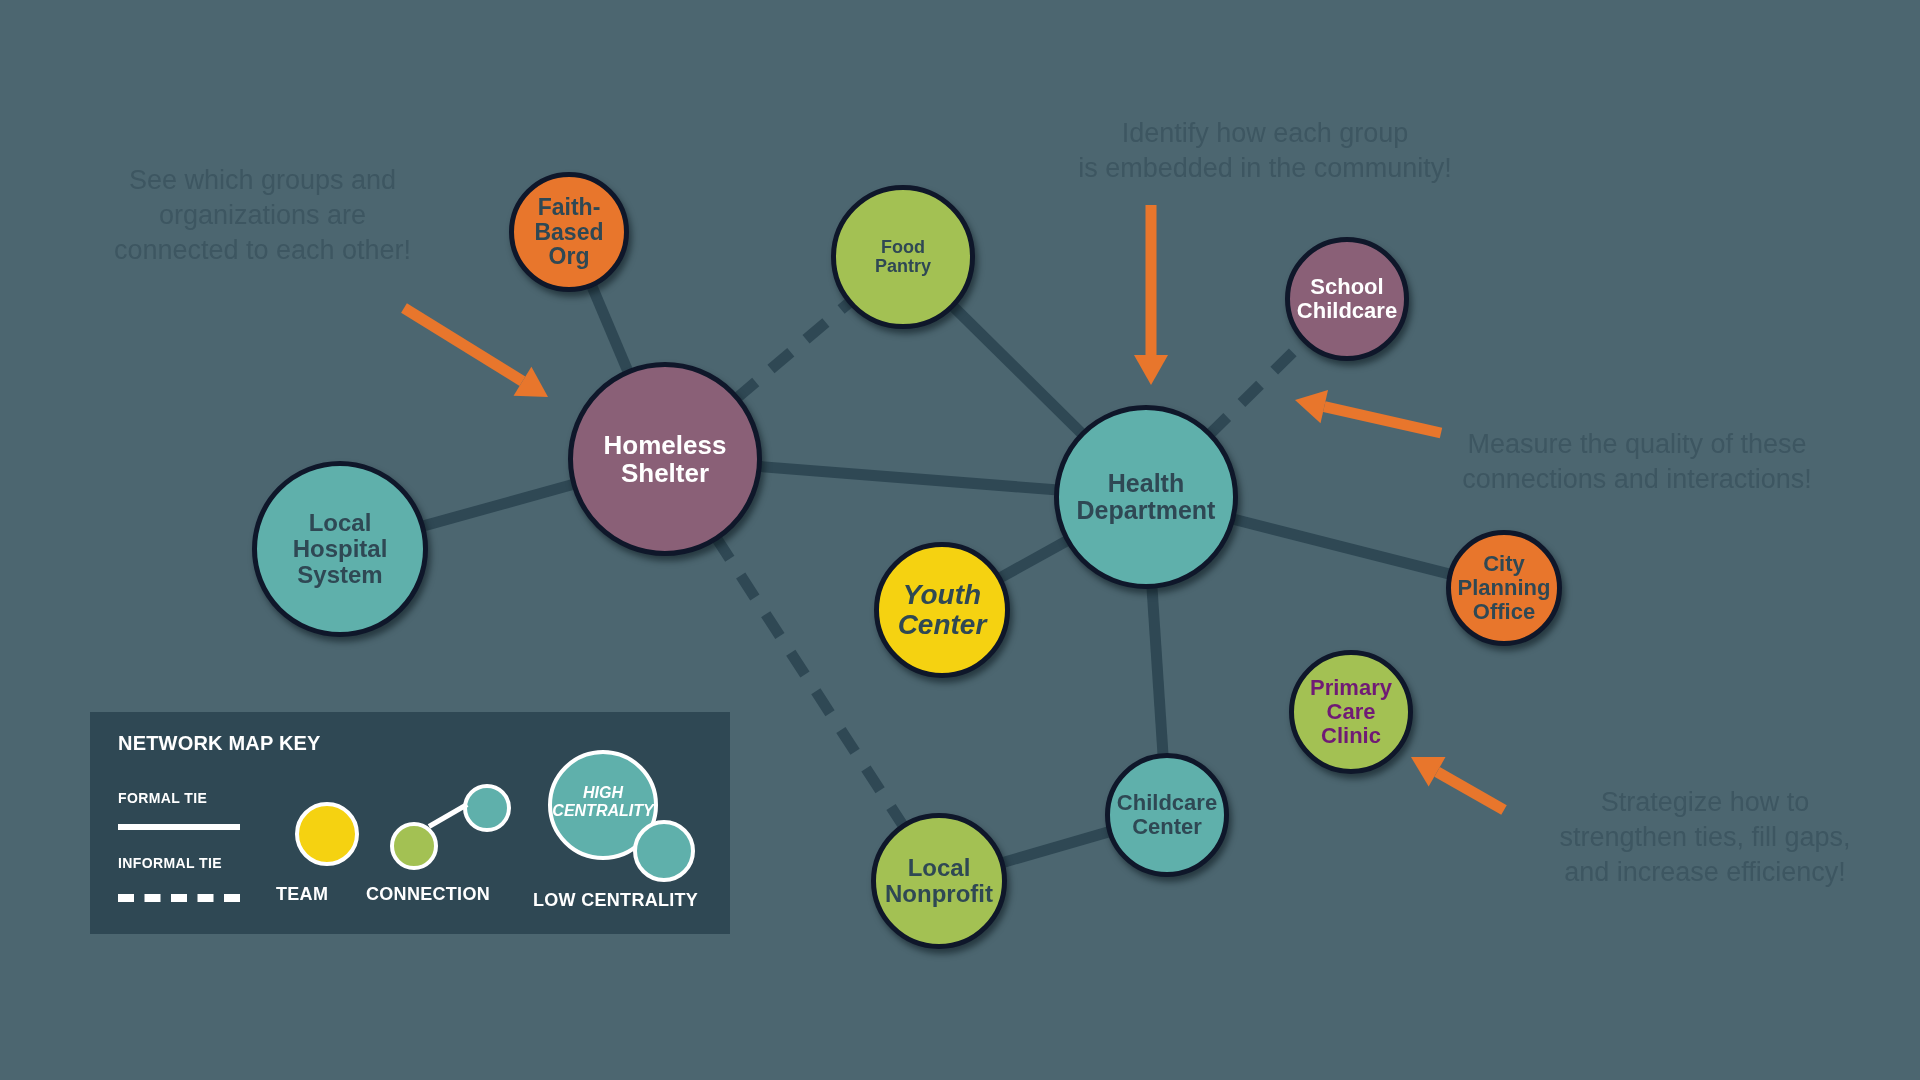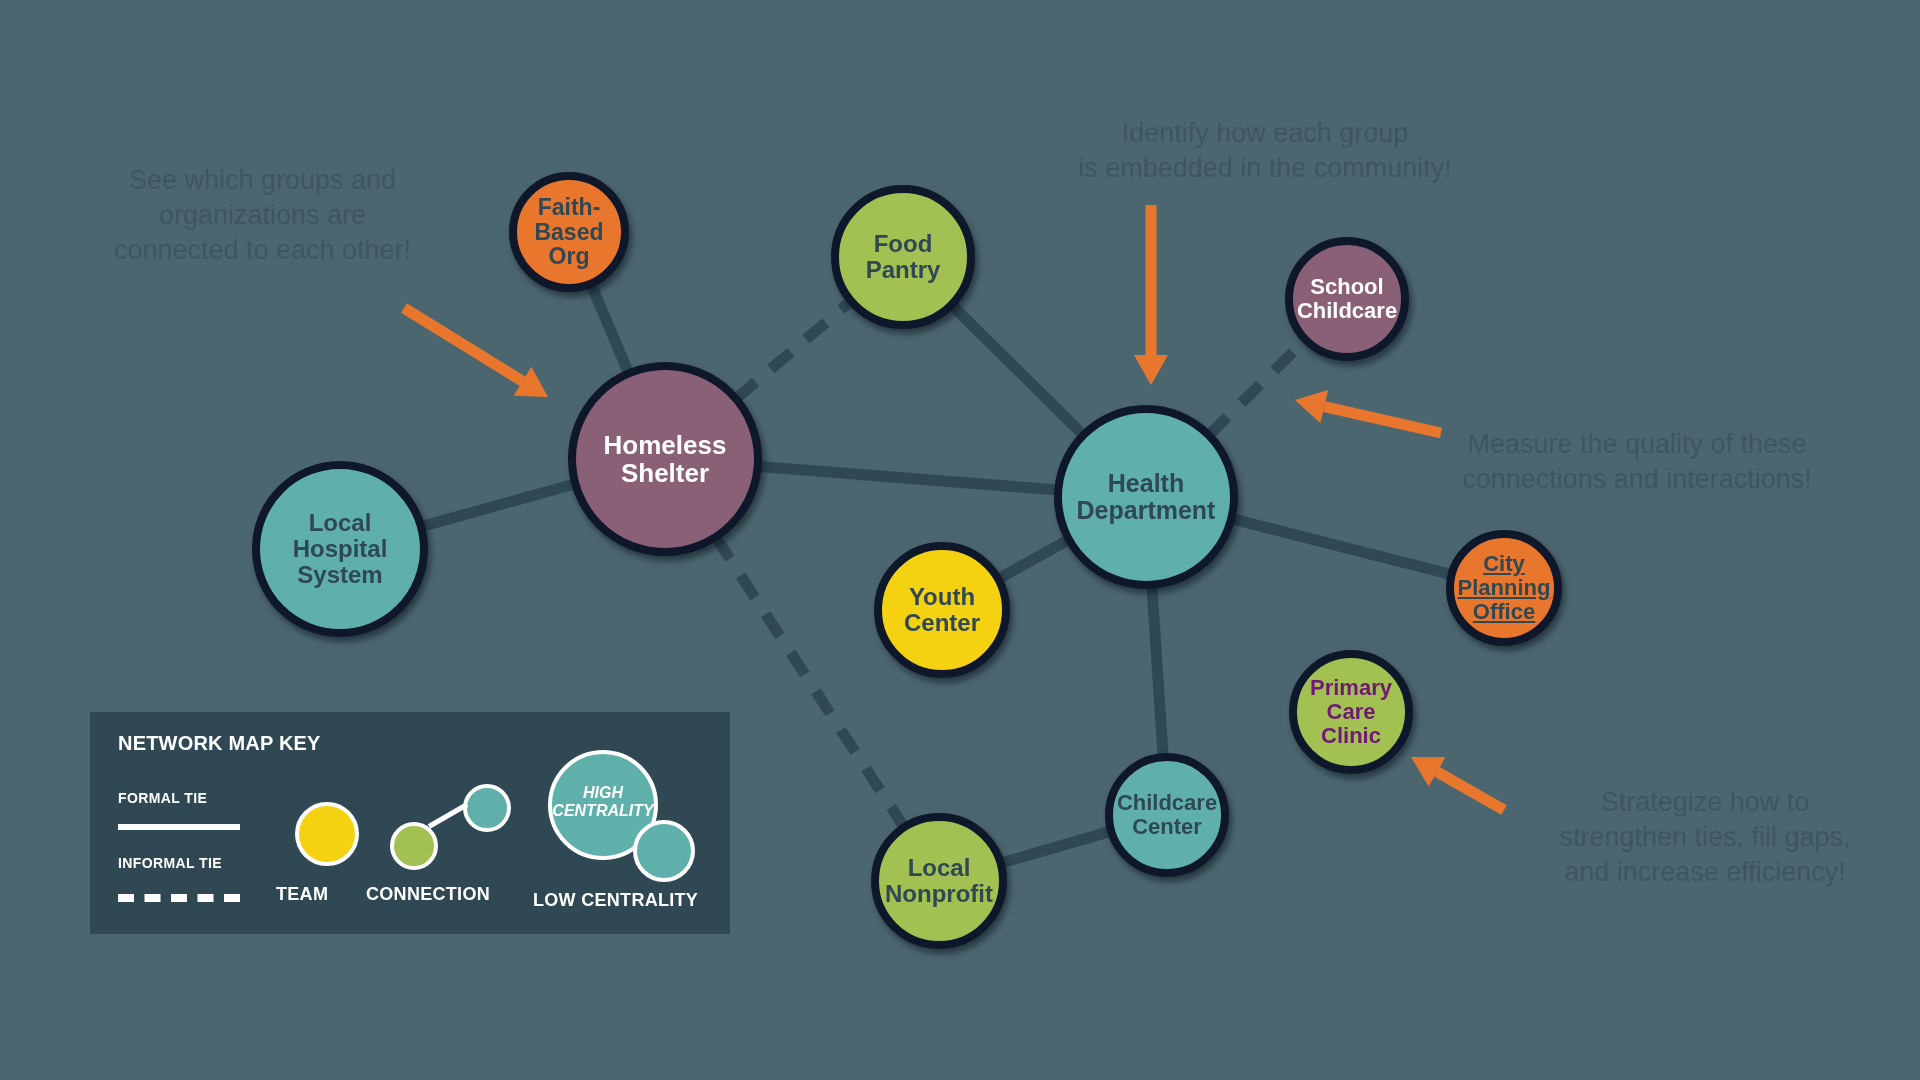--- a/index.html
+++ b/index.html
@@ -20,21 +20,21 @@
     position: absolute;
     left: 0; top: 0;
     width: 1920px;
     height: 1080px;
   }
 
   
   .node {
     position: absolute;
     border-radius: 50%;
-    border: 8px solid #0f172a;
+    border: 5px solid #0f172a;
     box-sizing: border-box;
     display: flex;
     align-items: center;
     justify-content: center;
     text-align: center;
     font-weight: bold;
     line-height: 1.08;
     box-shadow: 3px 5px 6px rgba(10,22,28,0.55);
     z-index: 3;
     user-select: none;
@@ -144,21 +144,21 @@
         <polygon points="1411,757 1445.481776791567,757.0840791089472 1428.647270755695,786.6238727190621" fill="#e8762c"></polygon>
       </g>
   </svg>
 
   <div id="nodes-layer">
       <div class="node" style="left: 509px; top: 172px; width: 120px; height: 120px; background: rgb(232, 118, 44); color: rgb(47, 72, 84); font-size: 23px;">
         <span class="node-label" style="white-space: pre-line;">Faith-
 Based
 Org</span>
       </div>
-      <div class="node" style="left: 831px; top: 185px; width: 144px; height: 144px; background: rgb(163, 193, 83); color: rgb(47, 72, 84); font-size: 24px;">
+      <div class="node" style="left: 831px; top: 185px; width: 144px; height: 144px; background: rgb(163, 193, 83); color: rgb(47, 72, 84); font-size: 18px;">
         <span class="node-label" style="white-space: pre-line;">Food
 Pantry</span>
       </div>
       <div class="node" style="left: 1285px; top: 237px; width: 124px; height: 124px; background: rgb(138, 96, 119); color: rgb(255, 255, 255); font-size: 22px;">
         <span class="node-label" style="white-space: pre-line;">School
 Childcare</span>
       </div>
       <div class="node" style="left: 568px; top: 362px; width: 194px; height: 194px; background: rgb(138, 96, 119); color: rgb(255, 255, 255); font-size: 26px;">
         <span class="node-label" style="white-space: pre-line;">Homeless
 Shelter</span>
@@ -166,25 +166,25 @@
       <div class="node" style="left: 1054px; top: 405px; width: 184px; height: 184px; background: rgb(95, 176, 171); color: rgb(47, 72, 84); font-size: 25px;">
         <span class="node-label" style="white-space: pre-line;">Health
 Department</span>
       </div>
       <div class="node" style="left: 252px; top: 461px; width: 176px; height: 176px; background: rgb(95, 176, 171); color: rgb(47, 72, 84); font-size: 24px;">
         <span class="node-label" style="white-space: pre-line;">Local
 Hospital
 System</span>
       </div>
       <div class="node" style="left: 1446px; top: 530px; width: 116px; height: 116px; background: rgb(232, 118, 44); color: rgb(47, 72, 84); font-size: 22px;">
-        <span class="node-label" style="white-space: pre-line; text-decoration: underline;">City
+        <span class="node-label" style="white-space: pre-line;">City
 Planning
 Office</span>
       </div>
-      <div class="node" style="left: 874px; top: 542px; width: 136px; height: 136px; background: rgb(245, 210, 17); color: rgb(47, 72, 84); font-size: 24px;">
+      <div class="node" style="left: 874px; top: 542px; width: 136px; height: 136px; background: rgb(245, 210, 17); color: rgb(47, 72, 84); font-size: 28px; font-style: italic;">
         <span class="node-label" style="white-space: pre-line;">Youth
 Center</span>
       </div>
       <div class="node" style="left: 1289px; top: 650px; width: 124px; height: 124px; background: rgb(163, 193, 83); color: #701a75; font-size: 22px;">
         <span class="node-label" style="white-space: pre-line;">Primary
 Care
 Clinic</span>
       </div>
       <div class="node" style="left: 1105px; top: 753px; width: 124px; height: 124px; background: rgb(95, 176, 171); color: rgb(47, 72, 84); font-size: 22px;">
         <span class="node-label" style="white-space: pre-line;">Childcare

